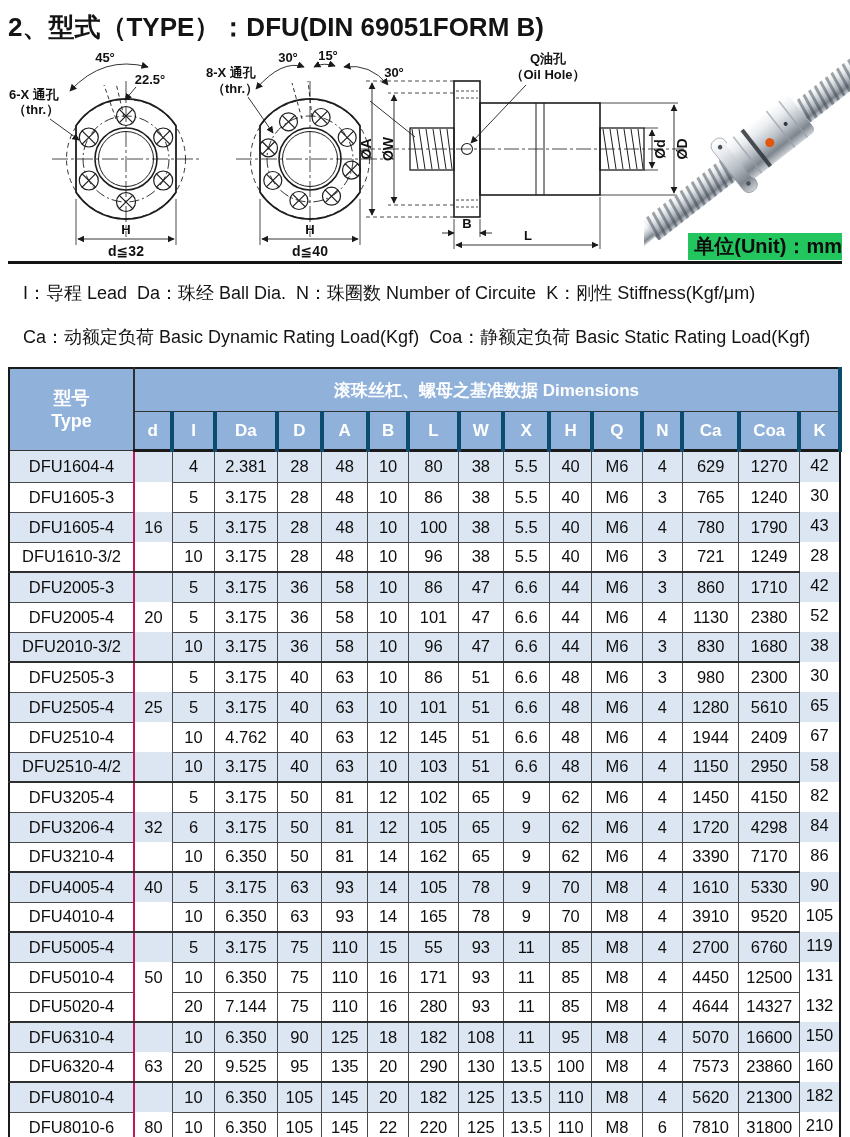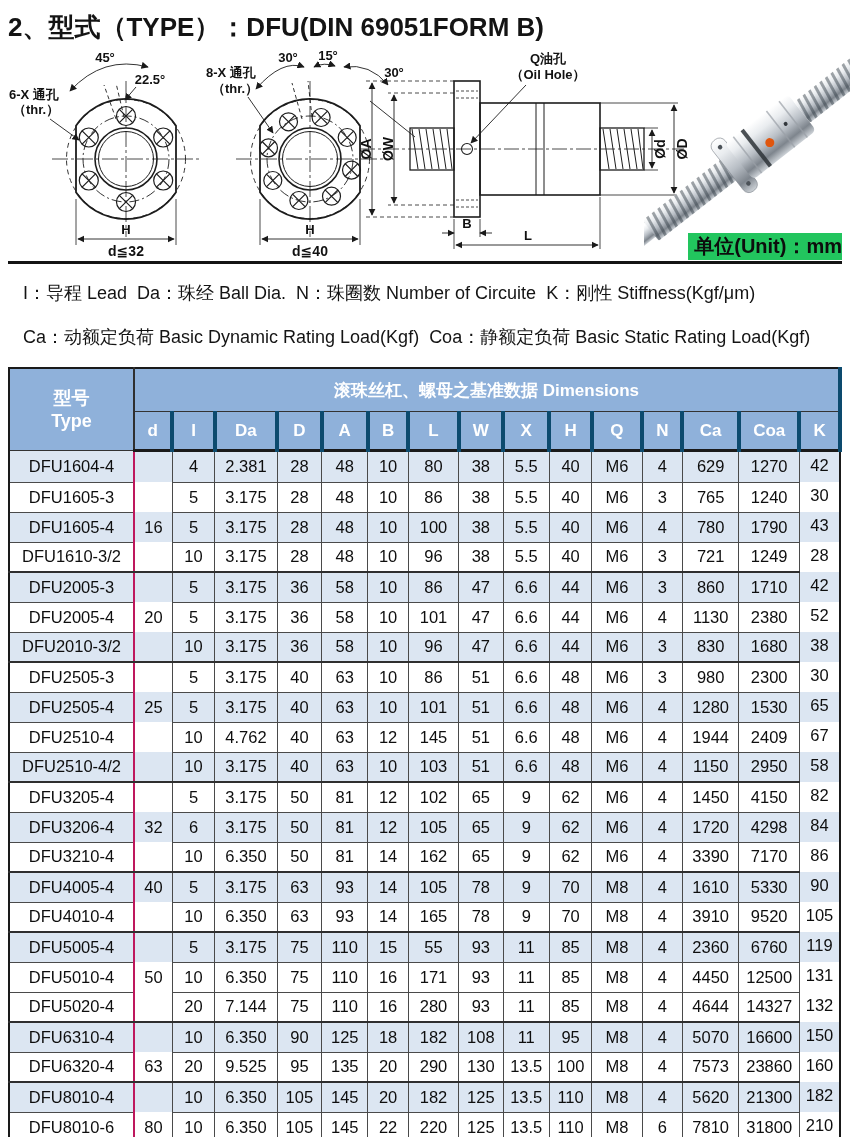--- a/index.html
+++ b/index.html
@@ -406,21 +406,21 @@
         <td>40</td>
         <td>63</td>
         <td>10</td>
         <td>101</td>
         <td>51</td>
         <td>6.6</td>
         <td>48</td>
         <td>M6</td>
         <td>4</td>
         <td>1280</td>
-        <td>1530</td>
+        <td>5610</td>
         <td class="c-k">65</td>
       </tr>
       <tr>
         <td class="c-type">DFU2510-4</td>
         <td class="c-d"></td>
         <td>10</td>
         <td>4.762</td>
         <td>40</td>
         <td>63</td>
         <td>12</td>
@@ -549,21 +549,21 @@
         <td>3.175</td>
         <td>75</td>
         <td>110</td>
         <td>15</td>
         <td>55</td>
         <td>93</td>
         <td>11</td>
         <td>85</td>
         <td>M8</td>
         <td>4</td>
-        <td>2360</td>
+        <td>2700</td>
         <td>6760</td>
         <td class="c-k">119</td>
       </tr>
       <tr>
         <td class="c-type">DFU5010-4</td>
         <td class="c-d">50</td>
         <td>10</td>
         <td>6.350</td>
         <td>75</td>
         <td>110</td>

